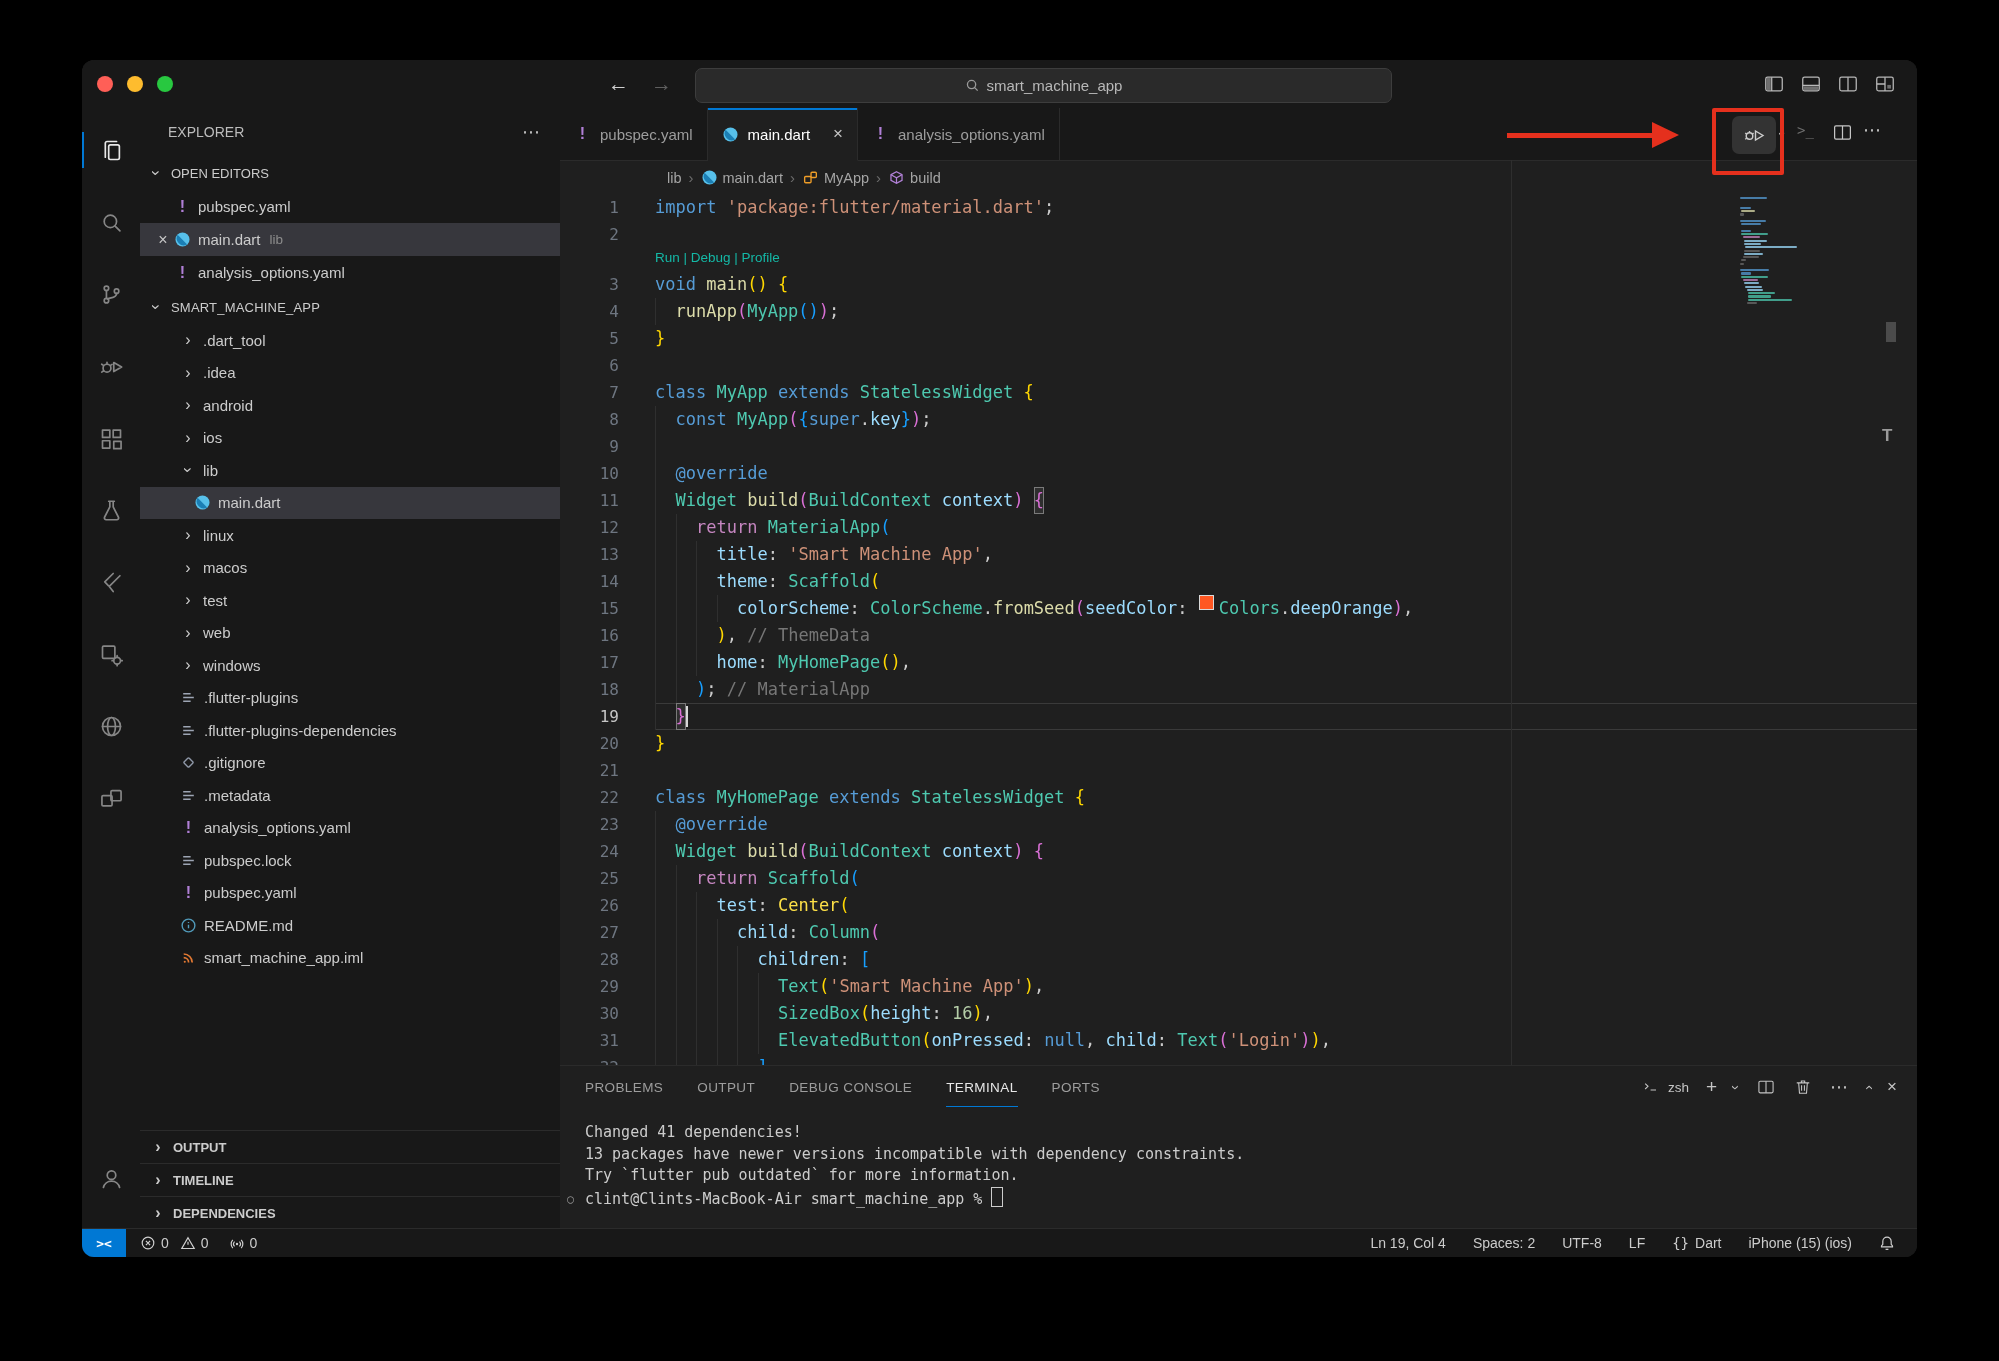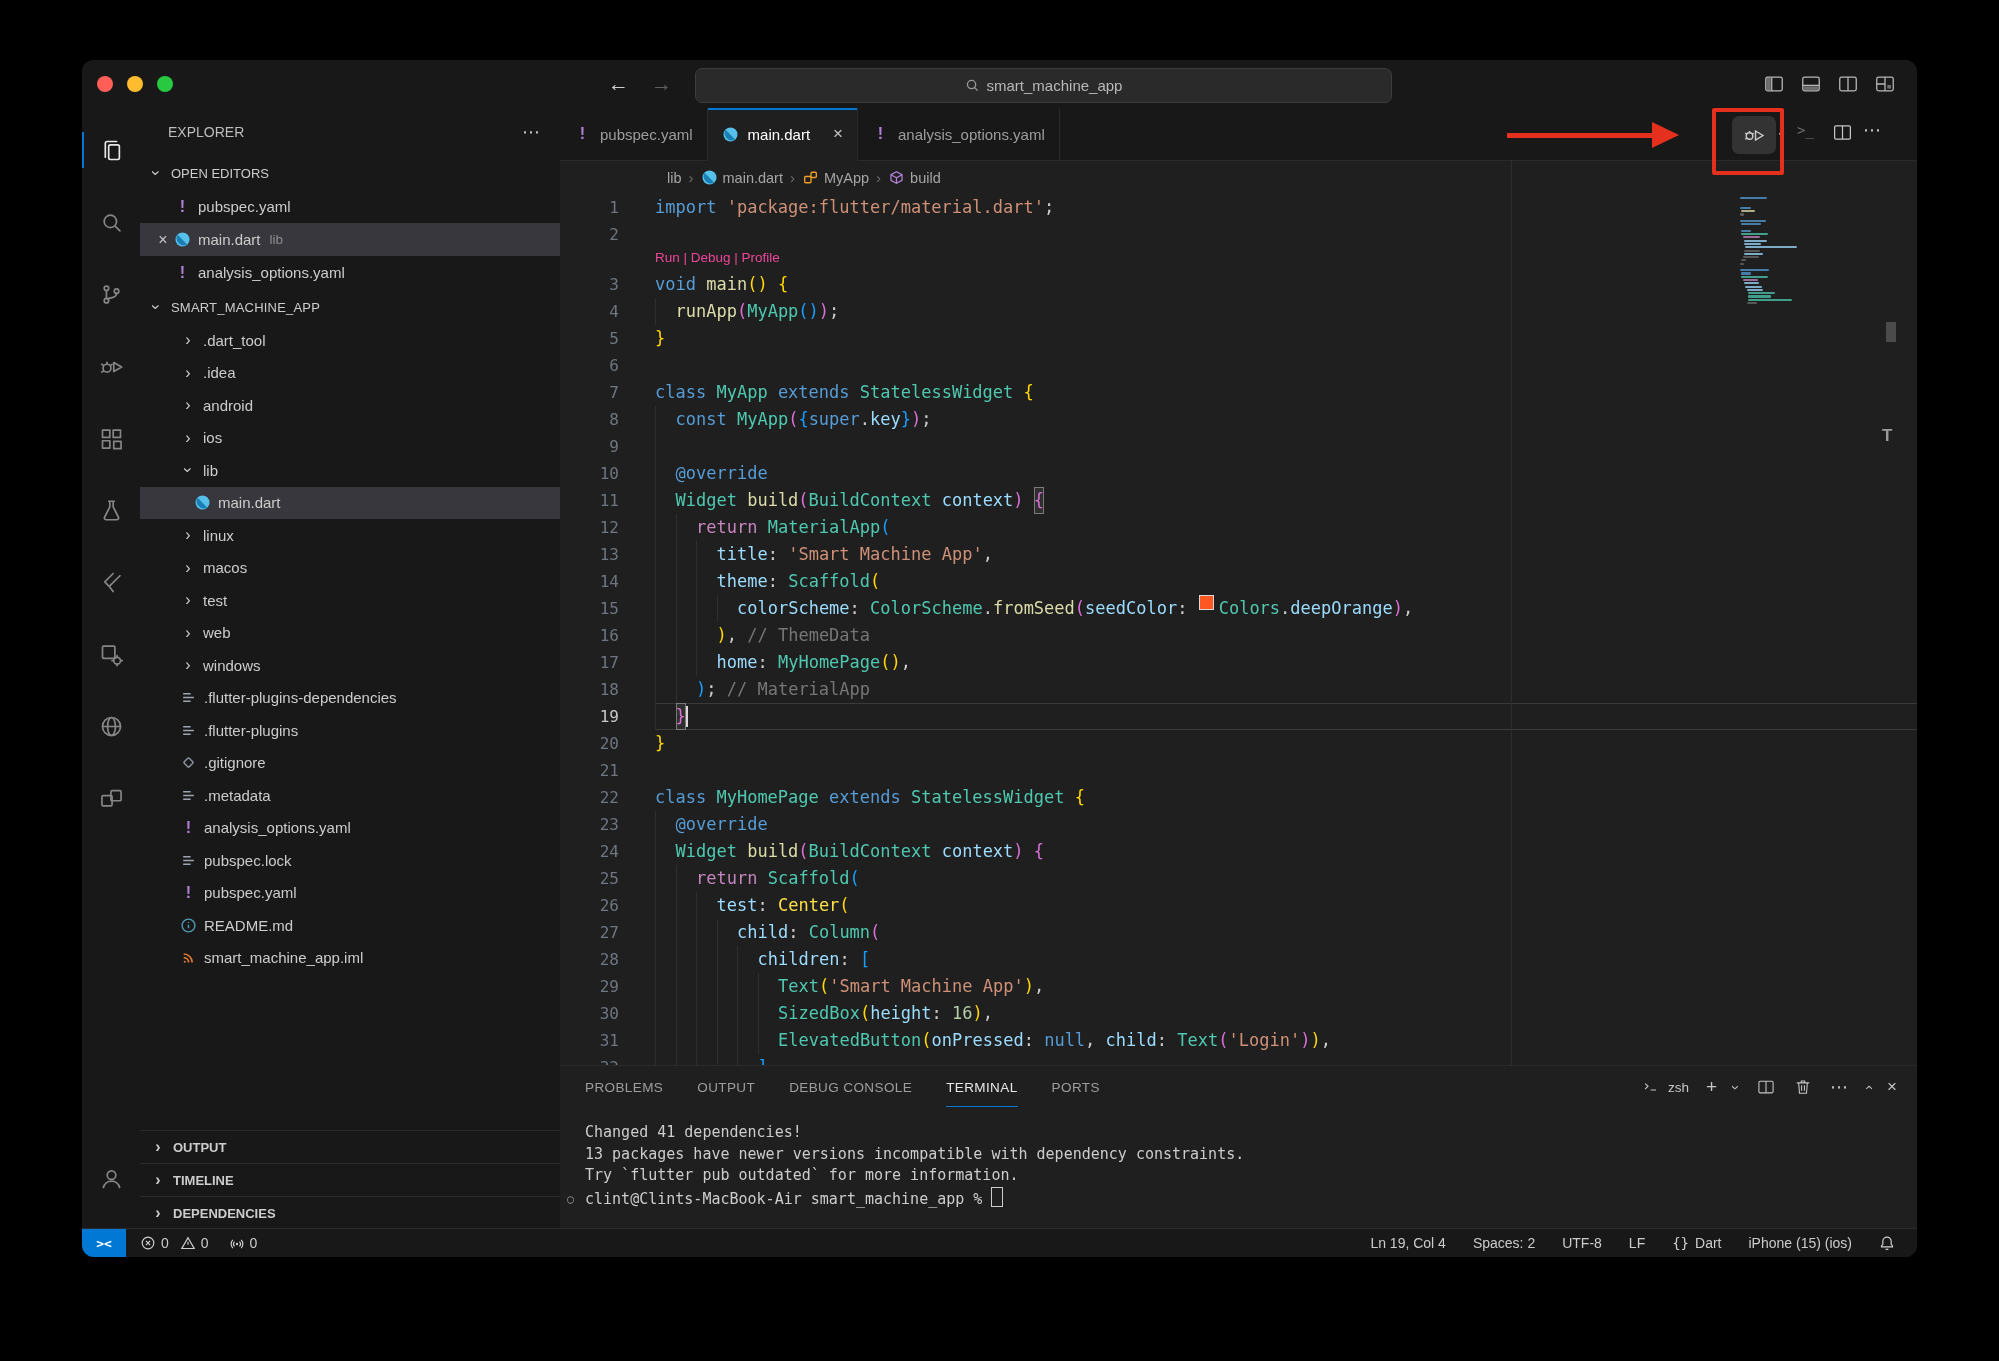--- a/index.html
+++ b/index.html
@@ -67,21 +67,21 @@
     font-family:"DejaVu Sans Mono",monospace;font-size:17px;}
   .code-line{display:flex;height:27px;line-height:27px;white-space:pre;}
   .ln{width:59px;text-align:right;color:#6e7681;font-size:16px;flex:0 0 59px;}
   .line-content{margin-left:36px;flex:1;display:flex;align-items:stretch;}
   .code-line.cur .ln{color:#c6c6c6;}
   .code-line.cur .line-content{box-shadow:inset 0 1px 0 #3a3a3a, inset 0 -1px 0 #3a3a3a;}
   .g{flex:0 0 20.5px;box-shadow:inset 1px 0 0 #2f2f2f;}
   .boxed{outline:1px solid #7a7a7a;outline-offset:-1px;background:rgba(90,90,90,.25);}
   .cursor{display:inline-block;width:2px;height:21px;background:#d7d7d7;vertical-align:middle;margin-top:3px;}
   .swatch{display:inline-block;width:13px;height:13px;border:1px solid #d9d9d9;margin:0 5px 0 1px;vertical-align:-1px;}
-  .codelens{height:23px;line-height:20px;margin-left:95px;font-size:13.5px;color:#ec4899;
+  .codelens{height:23px;line-height:20px;margin-left:95px;font-size:13.5px;color:#14b8a6;
     font-family:"Liberation Sans",sans-serif;}
   .ruler{position:absolute;left:951px;top:52px;bottom:0;width:1px;background:#2e2e2e;}
   .minimap{position:absolute;left:1180px;top:89px;width:72px;}
   .mm-bar{height:2.1px;margin-bottom:1.2px;border-radius:1px;}
   .ovr-block{position:absolute;left:1326px;top:214px;width:10px;height:20px;background:#4b4b4b;}
   .ovr-t{position:absolute;left:1322px;top:318px;color:#9a9a9a;font-size:17px;font-weight:bold;}
   
   .panel{position:absolute;left:478px;right:0;top:1005px;height:164px;background:#1f1f1f;border-top:1px solid #2b2b2b;}
   .pt-row{height:42px;display:flex;align-items:center;gap:34px;padding-left:25px;font-size:13.5px;
     letter-spacing:.4px;color:#9d9d9d;}
@@ -318,27 +318,27 @@
           <span class="lbl">web</span>
         </div>
         <div class="row" style="height: 32.5px; padding-left: 40px;">
           <span class="twisty closed">›</span>
           <span class="lbl">windows</span>
         </div>
         <div class="row" style="height: 32.5px; padding-left: 40px;">
           <svg class="fic" viewBox="0 0 16 16" fill="none" stroke="#9da5b4" stroke-width="1.4">
             <path d="M3 4.5h7M3 8h10M3 11.5h7"></path>
           </svg>
-          <span class="lbl">.flutter-plugins-dependencies</span>
+          <span class="lbl">.flutter-plugins</span>
         </div>
         <div class="row" style="height: 32.5px; padding-left: 40px;">
           <svg class="fic" viewBox="0 0 16 16" fill="none" stroke="#9da5b4" stroke-width="1.4">
             <path d="M3 4.5h7M3 8h10M3 11.5h7"></path>
           </svg>
-          <span class="lbl">.flutter-plugins</span>
+          <span class="lbl">.flutter-plugins-dependencies</span>
         </div>
         <div class="row" style="height: 32.5px; padding-left: 40px;">
           <svg class="fic" viewBox="0 0 16 16">
             <rect x="4.7" y="4.7" width="6.6" height="6.6" rx="1" transform="rotate(45 8 8)" fill="none" stroke="#8f98a8" stroke-width="1.3"></rect>
           </svg>
           <span class="lbl">.gitignore</span>
         </div>
         <div class="row" style="height: 32.5px; padding-left: 40px;">
           <svg class="fic" viewBox="0 0 16 16" fill="none" stroke="#9da5b4" stroke-width="1.4">
             <path d="M3 4.5h7M3 8h10M3 11.5h7"></path>

